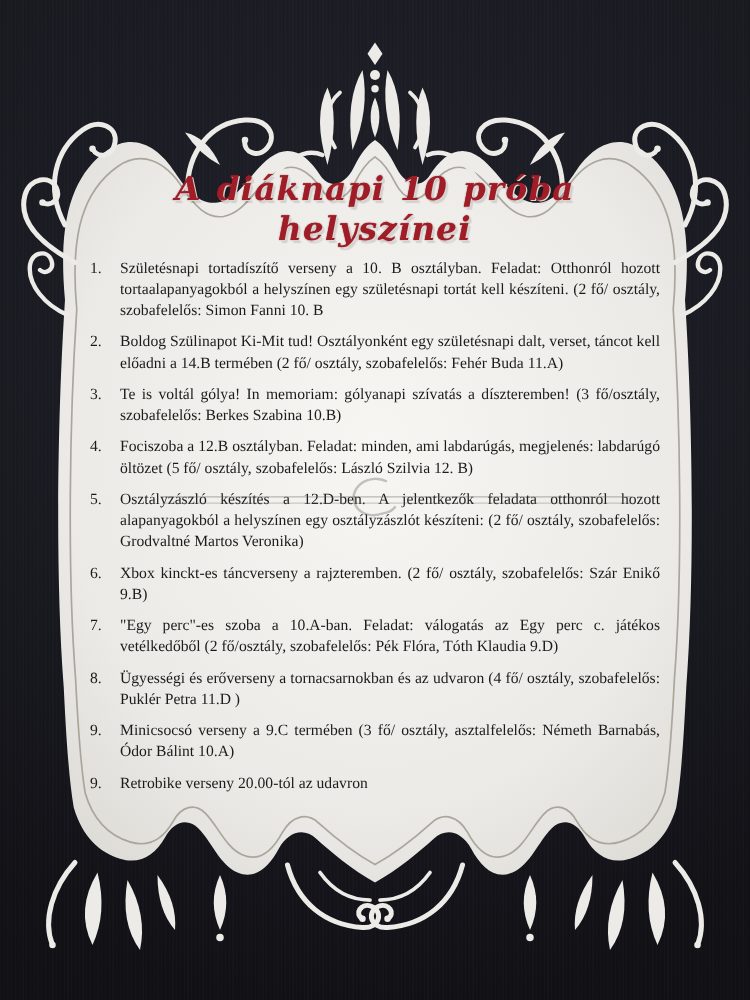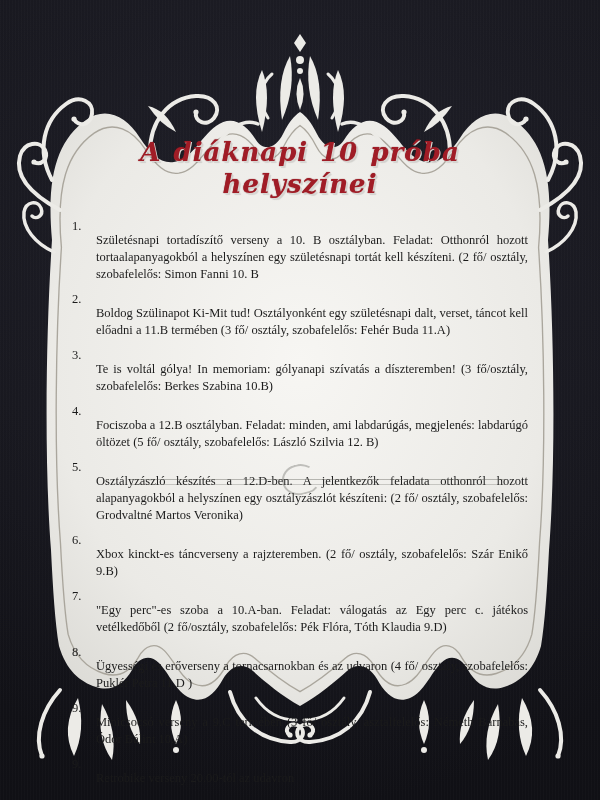--- a/index.html
+++ b/index.html
@@ -14,37 +14,37 @@
       radial-gradient(ellipse 130% 95% at 50% 42%, rgba(82,82,105,.20), rgba(0,0,0,0) 62%),
       repeating-linear-gradient(90deg, rgba(255,255,255,.016) 0 1px, rgba(0,0,0,0) 1px 3px),
       linear-gradient(#18181f,#101015);
   }
   svg.frame{position:absolute;left:0;top:0;width:600px;height:800px;}
   .content{
     position:absolute;left:72px;top:136px;width:456px;
     color:#1b1b1b;
   }
   .title{
-    margin:0 0 18px 0;
+    margin:0 0 6px 0;
     font-family:"DejaVu Serif", serif;
     font-style:italic;font-weight:bold;
     font-size:26px;line-height:32px;
     color:#a01c26;
     text-align:center;
     letter-spacing:1px;word-spacing:2px;
     text-shadow:1px 1px 0 #d8d6d2, 2px 2px 1px rgba(0,0,0,.12), 0 0 1px #731118;
   }
   ol.list{list-style:none;margin:0;padding:0;}
   li.row{
     display:flex;margin:0 0 8px 0;
     font-size:12.5px;line-height:17px;
     text-align:justify;text-justify:inter-word;
   }
   .num{flex:0 0 24px;text-align:left;}
-  .text{flex:1;position:relative;margin-top:14px;}
+  .text{flex:1;position:relative;}
   
   li.row.decor .text::before{
     content:"";position:absolute;left:34px;right:22px;top:6px;height:4px;
     border-top:1px solid rgba(92,92,86,.40);
     border-bottom:1px solid rgba(92,92,86,.28);
     pointer-events:none;
   }
   li.row.decor .text::after{
     content:"";position:absolute;left:186px;top:-9px;width:32px;height:27px;
     border:2px solid rgba(92,92,86,.34);
@@ -159,21 +159,21 @@
 
     <ol class="list">
 
         <li class="row">
           <span class="num">1.</span>
           <span class="text">Születésnapi tortadíszítő verseny a 10. B osztályban. Feladat: Otthonról hozott tortaalapanyagokból a helyszínen egy születésnapi tortát kell készíteni. (2 fő/ osztály, szobafelelős: Simon Fanni 10. B</span>
         </li>
 
         <li class="row">
           <span class="num">2.</span>
-          <span class="text">Boldog Szülinapot Ki-Mit tud! Osztályonként egy születésnapi dalt, verset, táncot kell előadni a 11.B termében (3 fő/ osztály, szobafelelős: Fehér Buda 11.A)</span>
+          <span class="text">Boldog Szülinapot Ki-Mit tud! Osztályonként egy születésnapi dalt, verset, táncot kell előadni a 14.B termében (2 fő/ osztály, szobafelelős: Fehér Buda 11.A)</span>
         </li>
 
         <li class="row">
           <span class="num">3.</span>
           <span class="text">Te is voltál gólya! In memoriam: gólyanapi szívatás a díszteremben! (3 fő/osztály, szobafelelős: Berkes Szabina 10.B)</span>
         </li>
 
         <li class="row">
           <span class="num">4.</span>
           <span class="text">Fociszoba a 12.B osztályban. Feladat: minden, ami labdarúgás, megjelenés: labdarúgó öltözet (5 fő/ osztály, szobafelelős: László Szilvia 12. B)</span>

